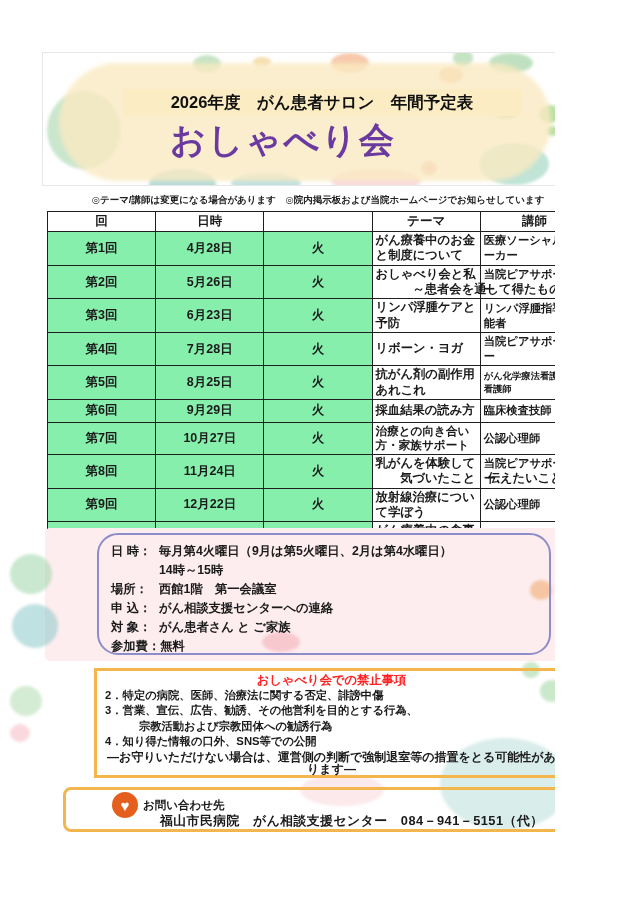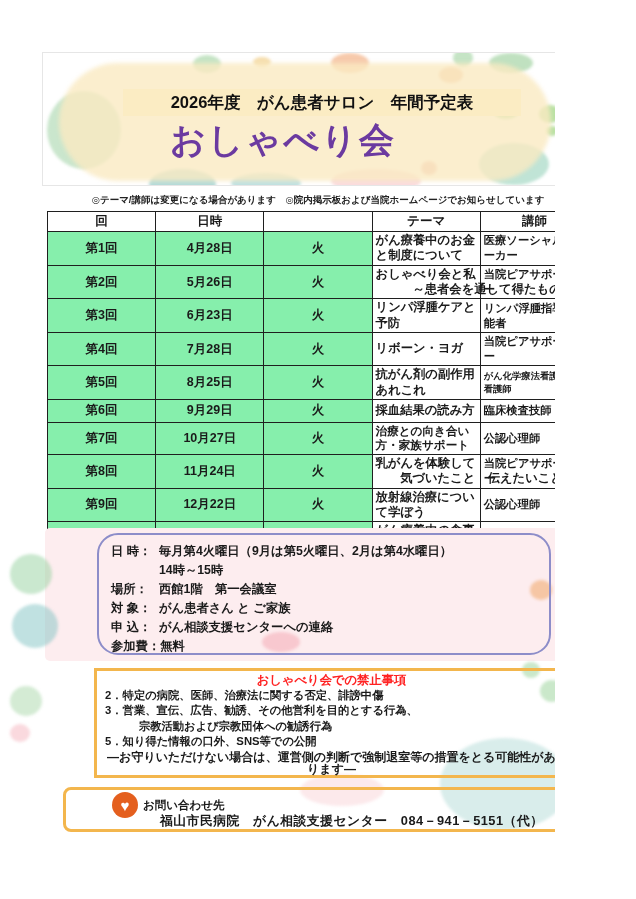--- a/index.html
+++ b/index.html
@@ -225,39 +225,39 @@
       </div>
       <div class="info-line">
         <span class="lbl"></span>
         <span>14時～15時</span>
       </div>
       <div class="info-line">
         <span class="lbl">場所：</span>
         <span>西館1階　第一会議室</span>
       </div>
       <div class="info-line">
+        <span class="lbl">申 込：</span>
+        <span>がん相談支援センターへの連絡</span>
+      </div>
+      <div class="info-line">
         <span class="lbl">対 象：</span>
         <span>がん患者さん と ご家族</span>
-      </div>
-      <div class="info-line">
-        <span class="lbl">申 込：</span>
-        <span>がん相談支援センターへの連絡</span>
       </div>
       <div class="info-line">
         <span class="lbl">参加費：</span>
         <span>無料</span>
       </div>
     </div>
 
     <div class="rules-box">
       <div class="rules-title">おしゃべり会での禁止事項</div>
       <div class="rules-item">2．特定の病院、医師、治療法に関する否定、誹謗中傷</div>
       <div class="rules-item">3．営業、宣伝、広告、勧誘、その他営利を目的とする行為、</div>
       <div class="rules-item">　　　宗教活動および宗教団体への勧誘行為</div>
-      <div class="rules-item">5．知り得た情報の口外、SNS等での公開</div>
+      <div class="rules-item">4．知り得た情報の口外、SNS等での公開</div>
       <div class="rules-note">―お守りいただけない場合は、運営側の判断で強制退室等の措置をとる可能性があります―</div>
     </div>
 
     <div class="contact-box">
       <div class="contact-row1">
         <span class="logo">♥</span>
         <span class="contact-heading">お問い合わせ先</span>
       </div>
       <div class="contact-line">福山市民病院　がん相談支援センター　084－941－5151（代）</div>
     </div>

